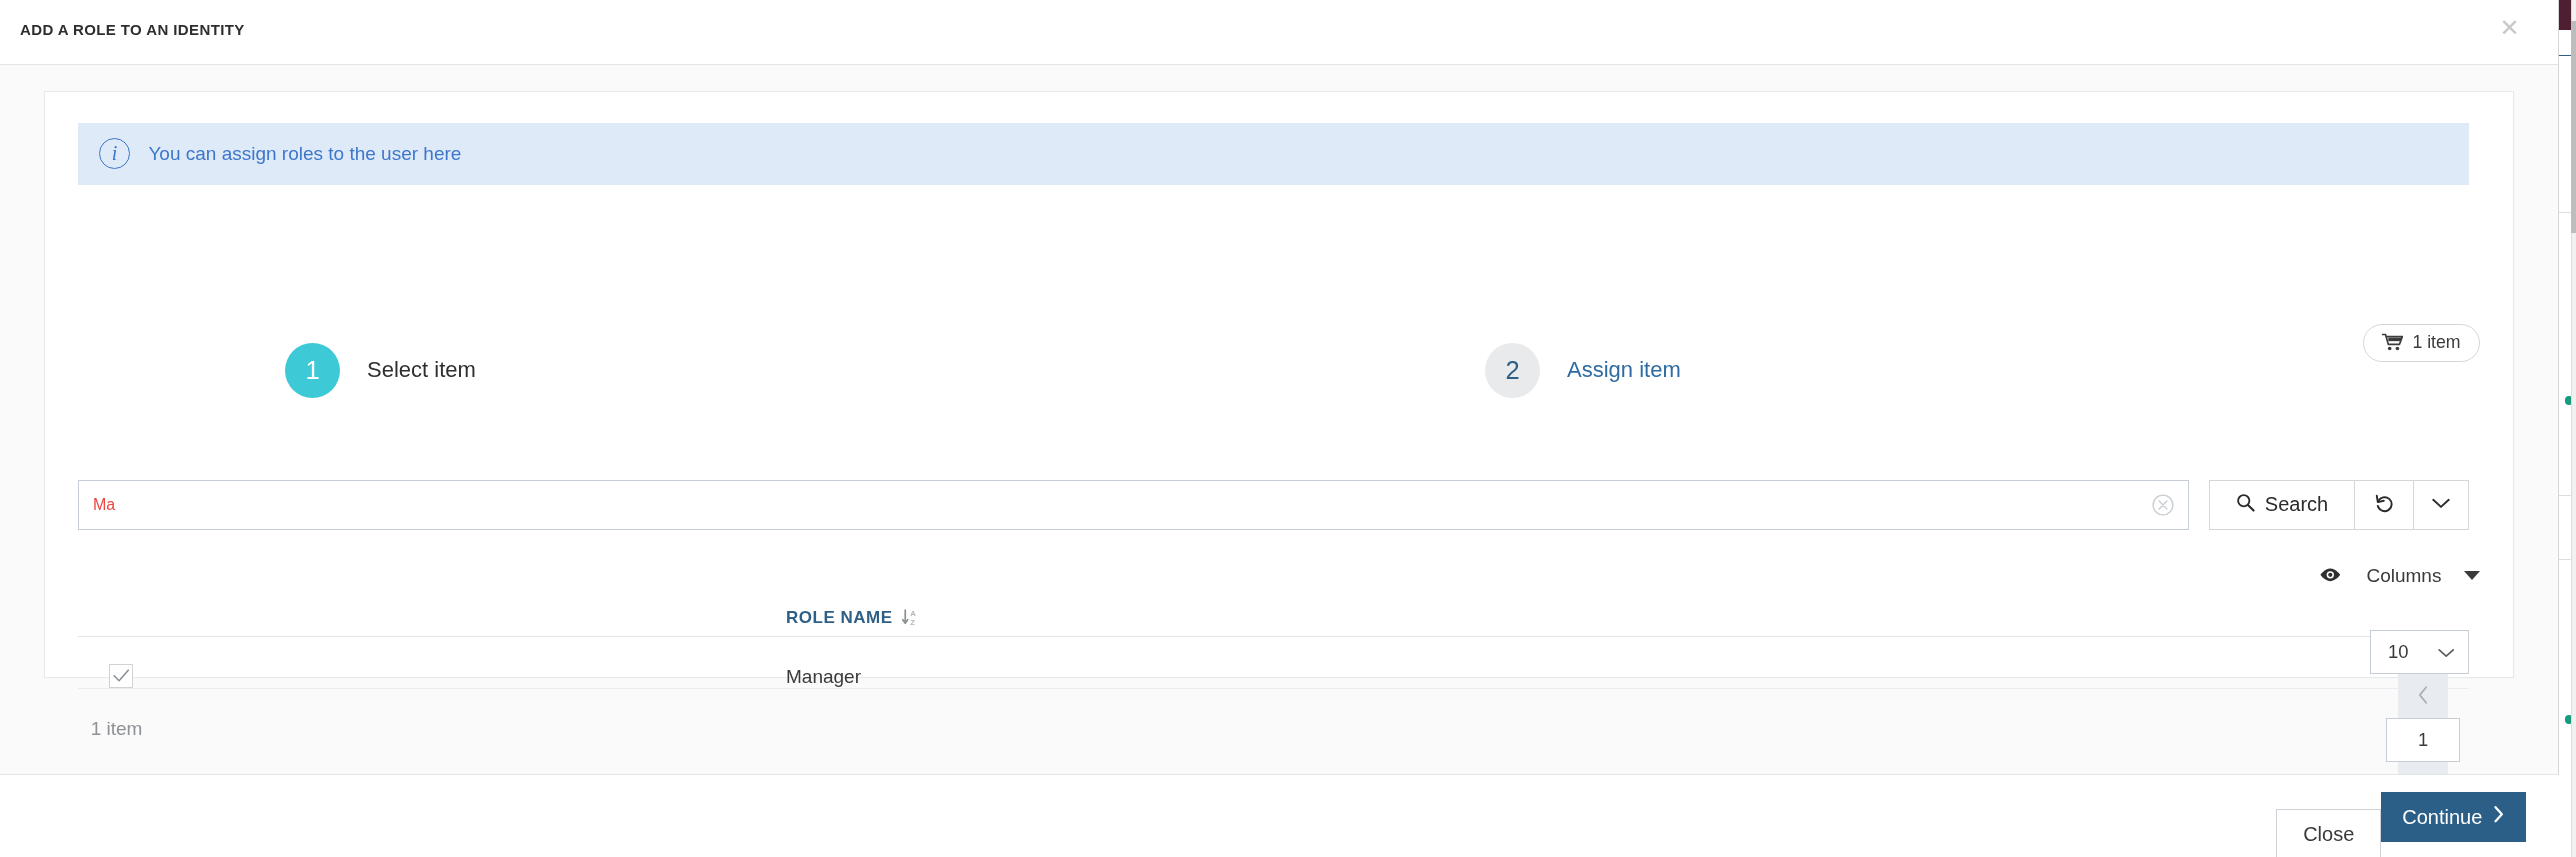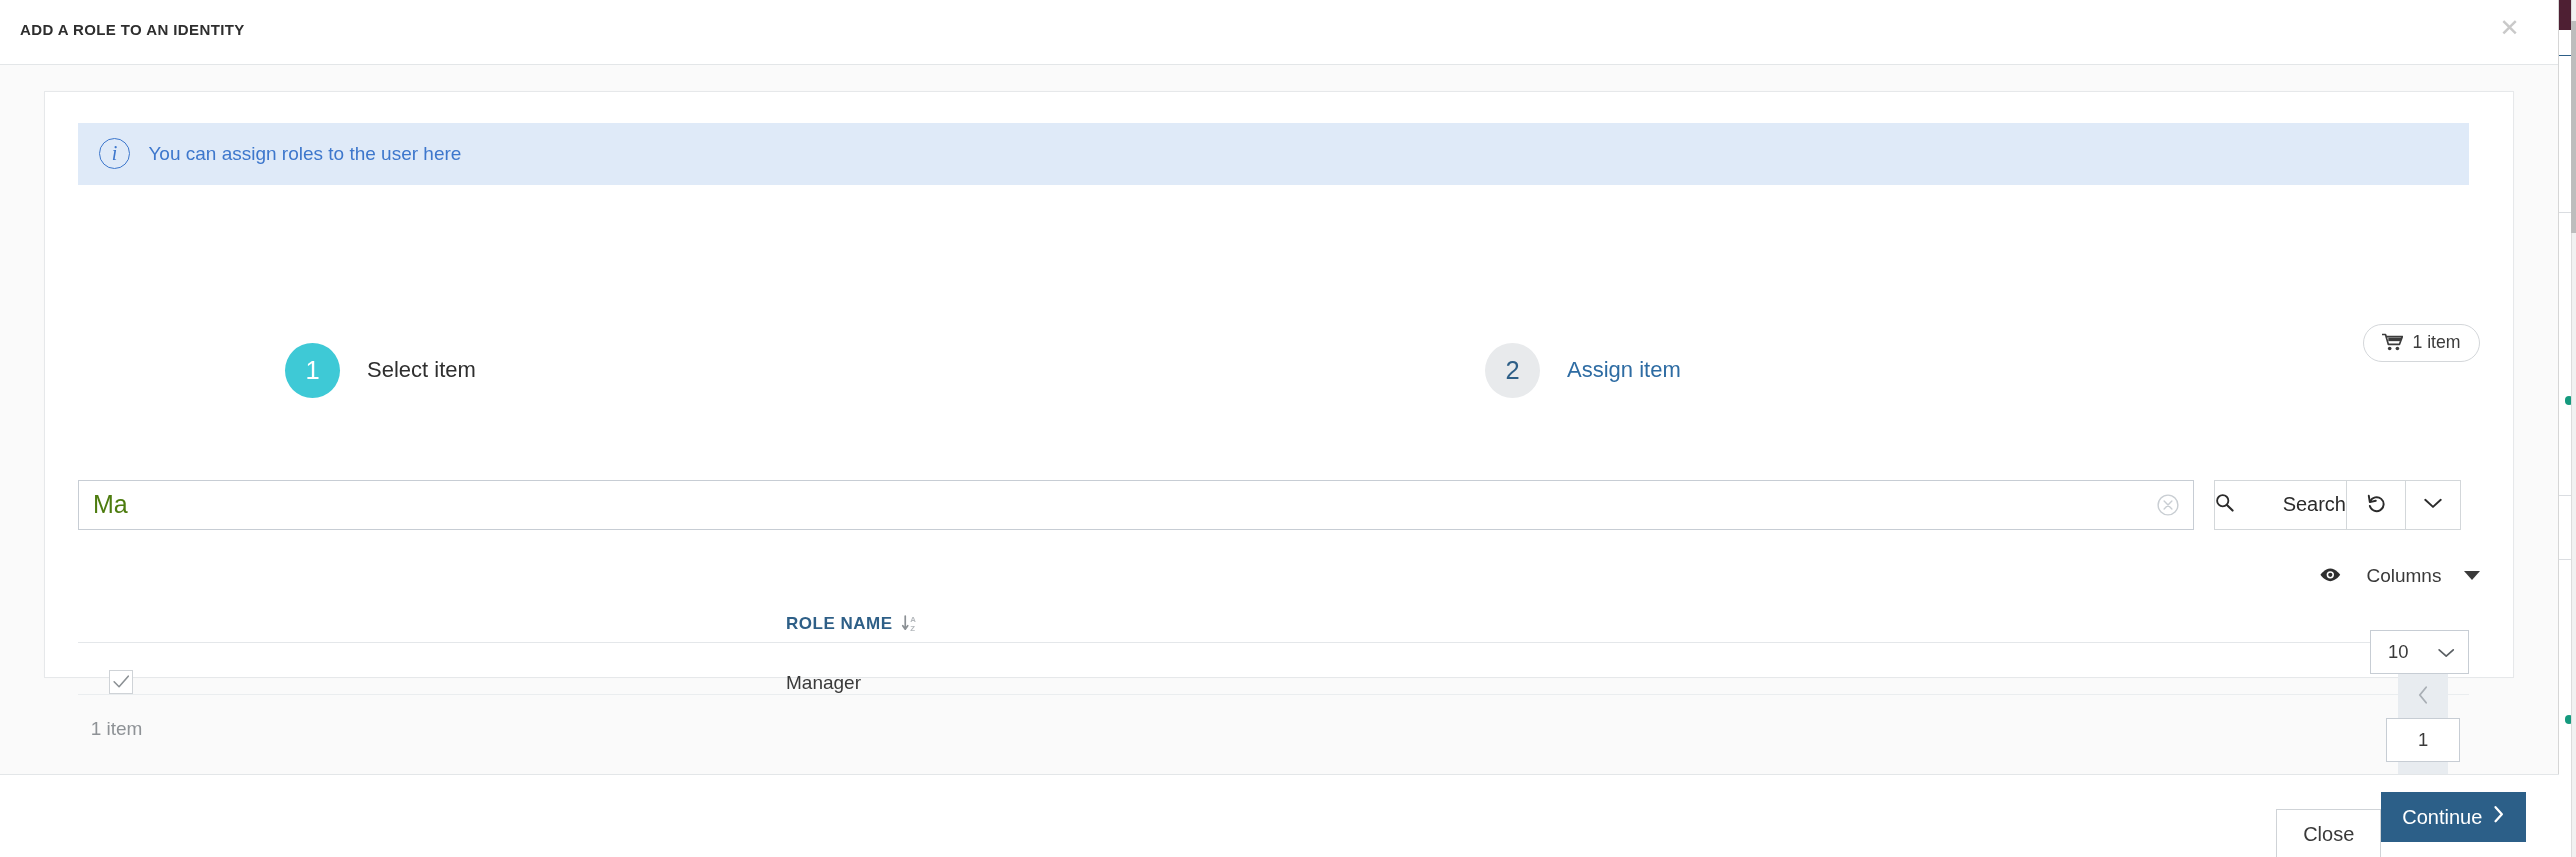--- a/index.html
+++ b/index.html
@@ -198,22 +198,22 @@
     background: #ffffff;
     display: flex;
     align-items: center;
   }
   .search-input {
     border: none;
     outline: none;
     flex: 1;
     height: 100%;
     padding: 0 50px 0 14px;
-    font-size: 25px;
-    color: #4d7c0f;
+    font-size: 16px;
+    color: #ef4444;
     font-family: "Liberation Sans Narrow", "Liberation Sans", sans-serif;
     background: transparent;
   }
   .search-clear {
     position: absolute;
     right: 12.7px; top: 50%;
     transform: translateY(-50%);
     width: 24px; height: 24px;
     cursor: pointer;
   }
@@ -222,21 +222,21 @@
     margin-left: 20px;
   }
   .btn-sq {
     height: 50px;
     border: 0.7px solid #d3d7da;
     background: #ffffff;
     display: flex; align-items: center; justify-content: center;
     cursor: pointer;
     color: #2b2b2b;
   }
-  .btn-search { width: 133px; gap: 10px; justify-content: space-between; }
+  .btn-search { width: 146px; gap: 10px; }
   .btn-search span {
     font-size: 20px;
     font-family: "Liberation Sans Narrow", "Liberation Sans", sans-serif;
   }
   .btn-reset { width: 59px; border-left: none; }
   .btn-more  { width: 55px; border-left: none; }
 
   
   .columns-ctl {
     position: absolute;
@@ -262,21 +262,20 @@
   .table {
     position: absolute;
     left: 33px; top: 508px;
     width: 2391px;
   }
   .table-head {
     display: flex;
     align-items: center;
     height: 37px;
     border-bottom: 0.7px solid #e4e7ea;
-    margin-top: 6px;
   }
   .th-check { width: 708px; }
   .th-role {
     display: flex; align-items: center; gap: 8.5px;
     color: #2e5f87;
     font-size: 17px;
     font-weight: 700;
     letter-spacing: 0.5px;
     cursor: pointer;
     font-family: "Liberation Sans Narrow", "Liberation Sans", sans-serif;

